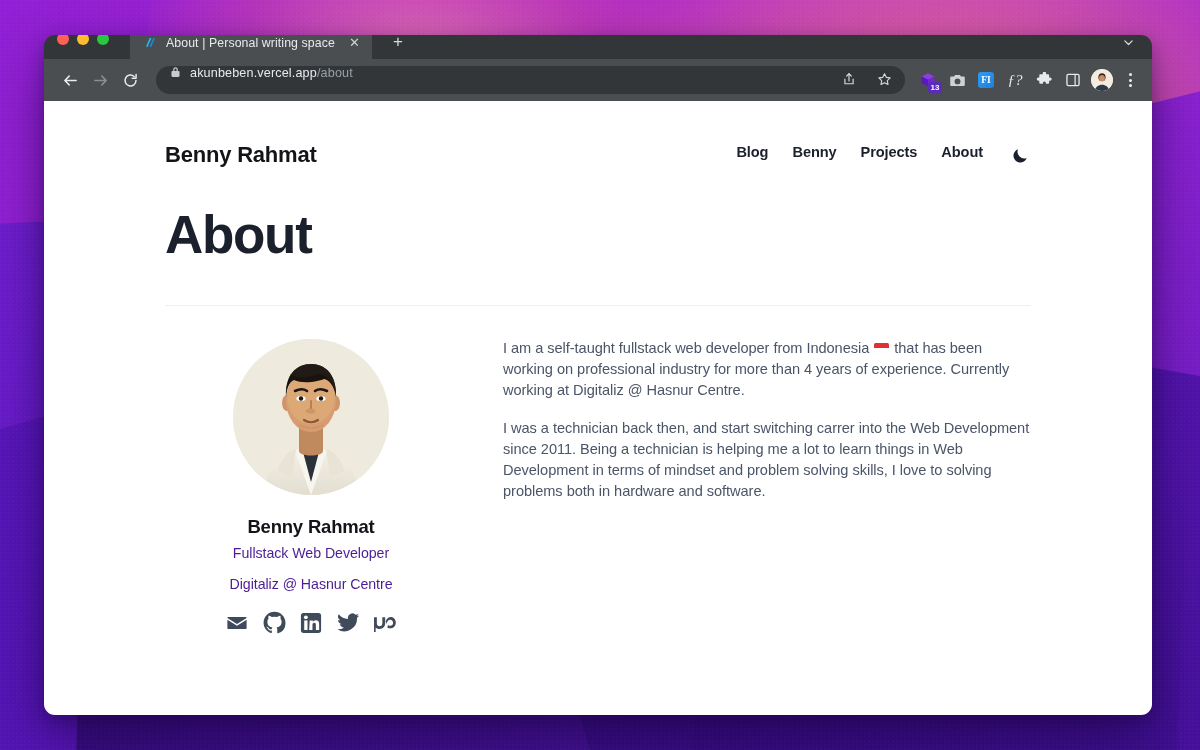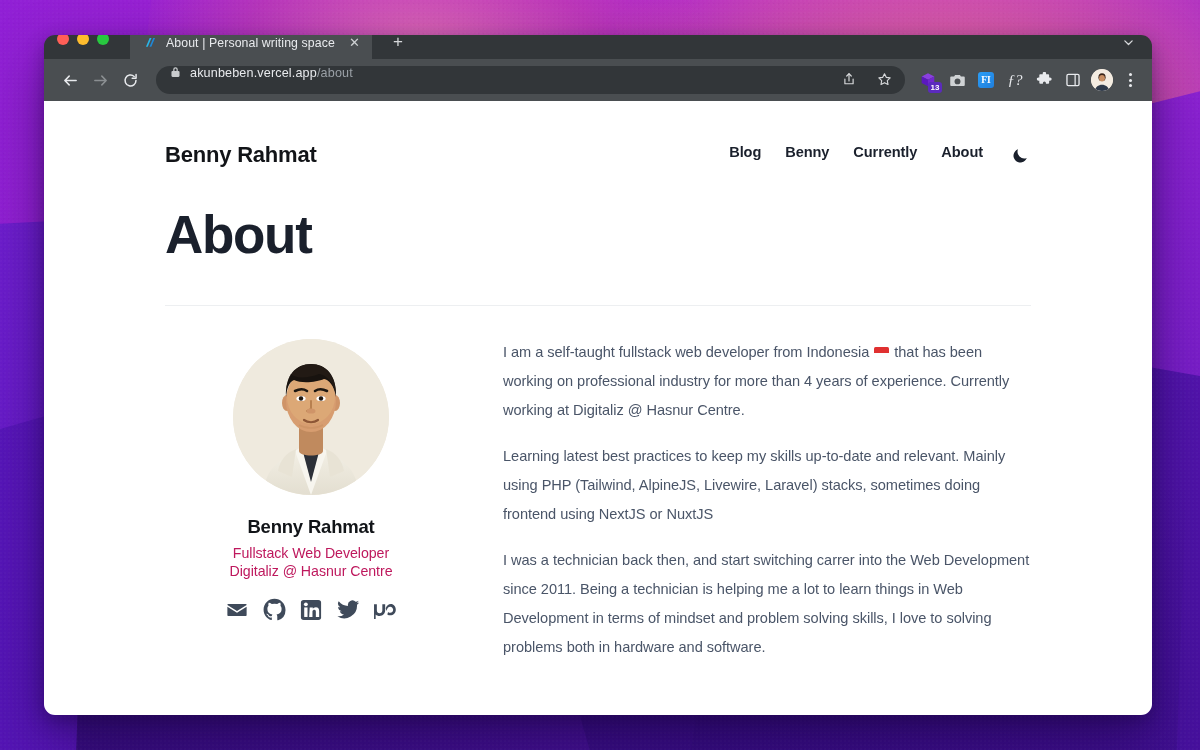--- a/index.html
+++ b/index.html
@@ -325,45 +325,45 @@
   #profile-name {
     margin-top: 21px;
     font-size: 18.5px;
     font-weight: bold;
     color: #111418;
     letter-spacing: -.2px;
   }
   .profile-sub {
     margin-top: 7px;
     font-size: 14.2px;
-    color: #be185d;
+    color: #4c1d95;
     letter-spacing: -.05px;
   }
-  .profile-sub.second { margin-top: 2px; }
+  .profile-sub.second { margin-top: 15px; }
 
   #social-row {
     margin-top: 19px;
     display: flex;
     align-items: center;
     gap: 13px;
   }
   .social-link {
     width: 24px; height: 24px;
     display: flex; align-items: center; justify-content: center;
     color: #3f4a5a;
   }
 
   #bio-col {
     flex: 1 1 auto;
     padding-left: 46px;
     padding-top: 2px;
   }
   .bio-p {
     font-size: 14.6px;
-    line-height: 29px;
+    line-height: 21px;
     color: #4a5568;
     margin-bottom: 17px;
     letter-spacing: -.05px;
   }
 
   .flag-id {
     display: inline-block;
     width: 15px; height: 11px;
     vertical-align: -1px;
     border-radius: 1.5px;
@@ -515,21 +515,21 @@
   </div>
 
   <div id="page">
     <div id="page-inner">
 
       <div id="site-header">
         <div id="site-logo">Benny Rahmat</div>
         <nav id="site-nav">
           <a class="nav-link">Blog</a>
           <a class="nav-link">Benny</a>
-          <a class="nav-link">Currently</a>
+          <a class="nav-link">Projects</a>
           <a class="nav-link">About</a>
           <span id="theme-toggle">
             <svg width="19" height="19" viewBox="0 0 20 20" fill="#1a202c">
               <path d="M16.6 12.6A7.1 7.1 0 0 1 7.4 3.4a7.2 7.2 0 1 0 9.2 9.2z"></path>
             </svg>
           </span>
         </nav>
       </div>
 
       <h1 id="page-title">About</h1>
@@ -622,20 +622,19 @@
               <svg width="25" height="22" viewBox="0 0 28 22" fill="currentColor">
                 <path d="M1.2 4.2h3.3v7.1c0 2.2 1.3 3.6 3.2 3.6s3.2-1.4 3.2-3.6V4.2h3.3v7.2c0 3.9-2.6 6.6-6.5 6.6-1.9 0-3.5-.7-4.6-1.8v5.3H1.2z"></path>
                 <path d="M20.9 3.9c-2.9 0-5.1 1.9-6 4.9l-.1.3.9 3.2c.6-2.7 2-5.2 4.4-5.2 1.9 0 3.4 1.6 3.4 3.6s-1.5 3.6-3.4 3.6c-1 0-1.8-.4-2.5-1.1l-.9 3a6.2 6.2 0 0 0 3.4 1c3.6 0 6.5-3 6.5-6.6s-2.5-6.7-5.7-6.7z"></path>
               </svg>
             </a>
           </div>
         </div>
 
         <div id="bio-col">
           <p class="bio-p"><span>I am a self-taught fullstack web developer from Indonesia </span><span class="flag-id"></span><span> that has been working on professional industry for more than 4 years of experience. Currently working at Digitaliz @ Hasnur Centre.</span></p>
-          <p class="bio-p">Learning latest best practices to keep my skills up-to-date and relevant. Mainly using PHP (Tailwind, AlpineJS, Livewire, Laravel) stacks, sometimes doing frontend using NextJS or NuxtJS</p>
           <p class="bio-p">I was a technician back then, and start switching carrer into the Web Development since 2011. Being a technician is helping me a lot to learn things in Web Development in terms of mindset and problem solving skills, I love to solving problems both in hardware and software.</p>
         </div>
 
       </div>
     </div>
   </div>
 </div>
 
 </body></html>

